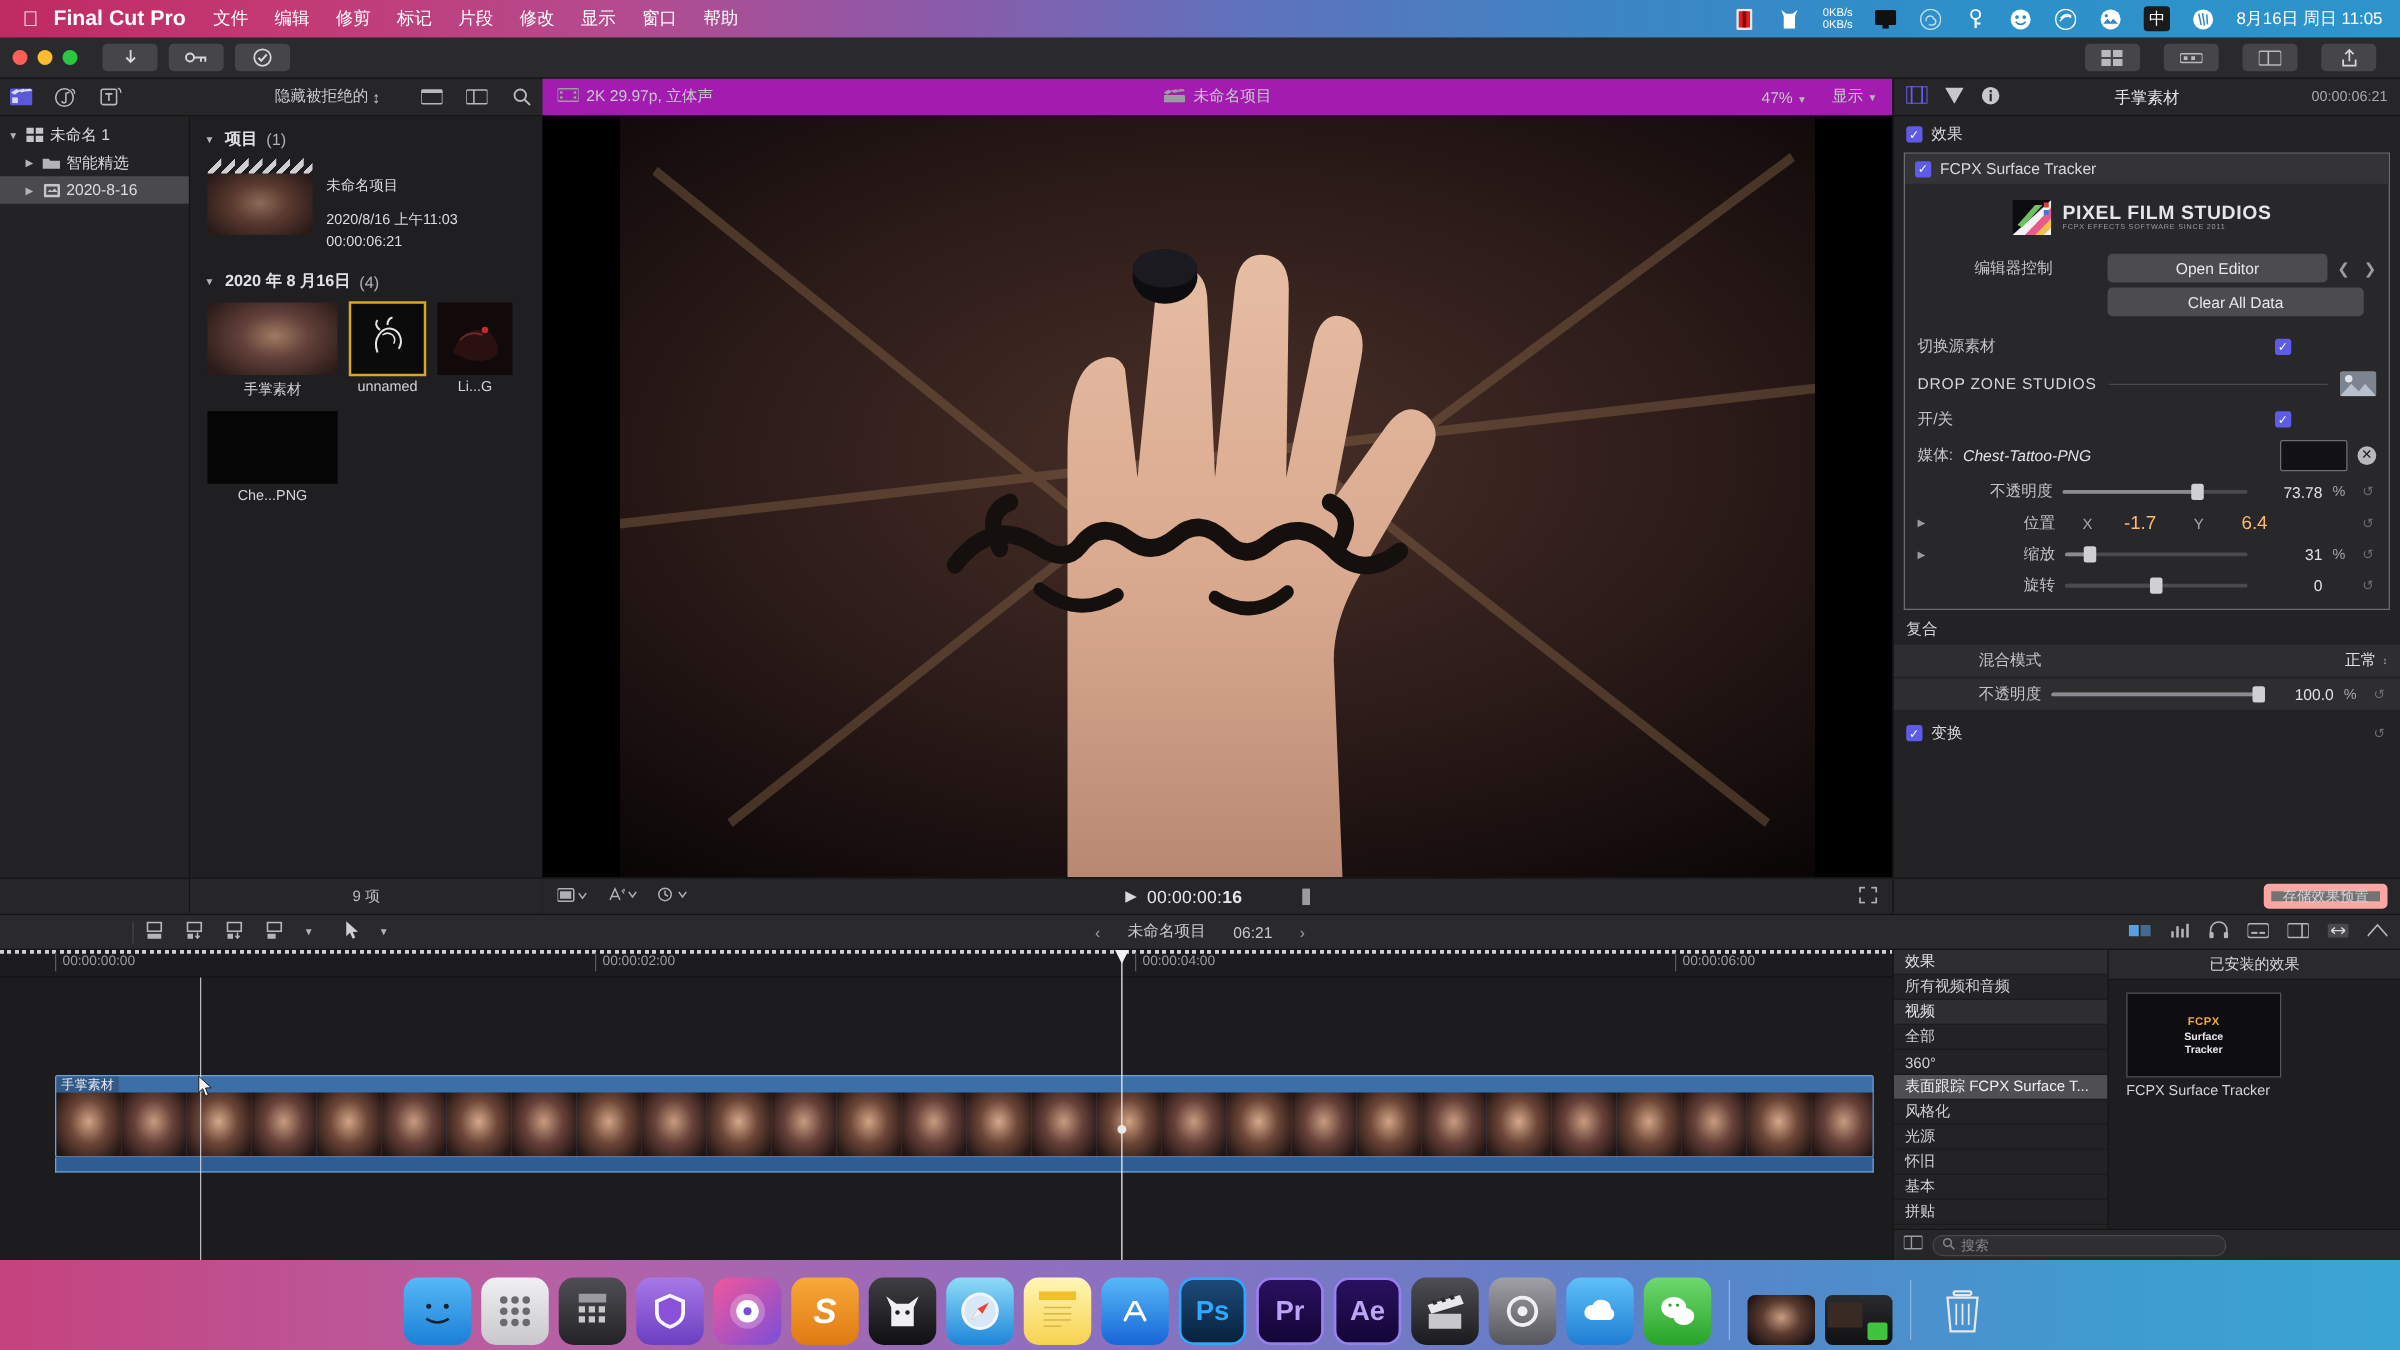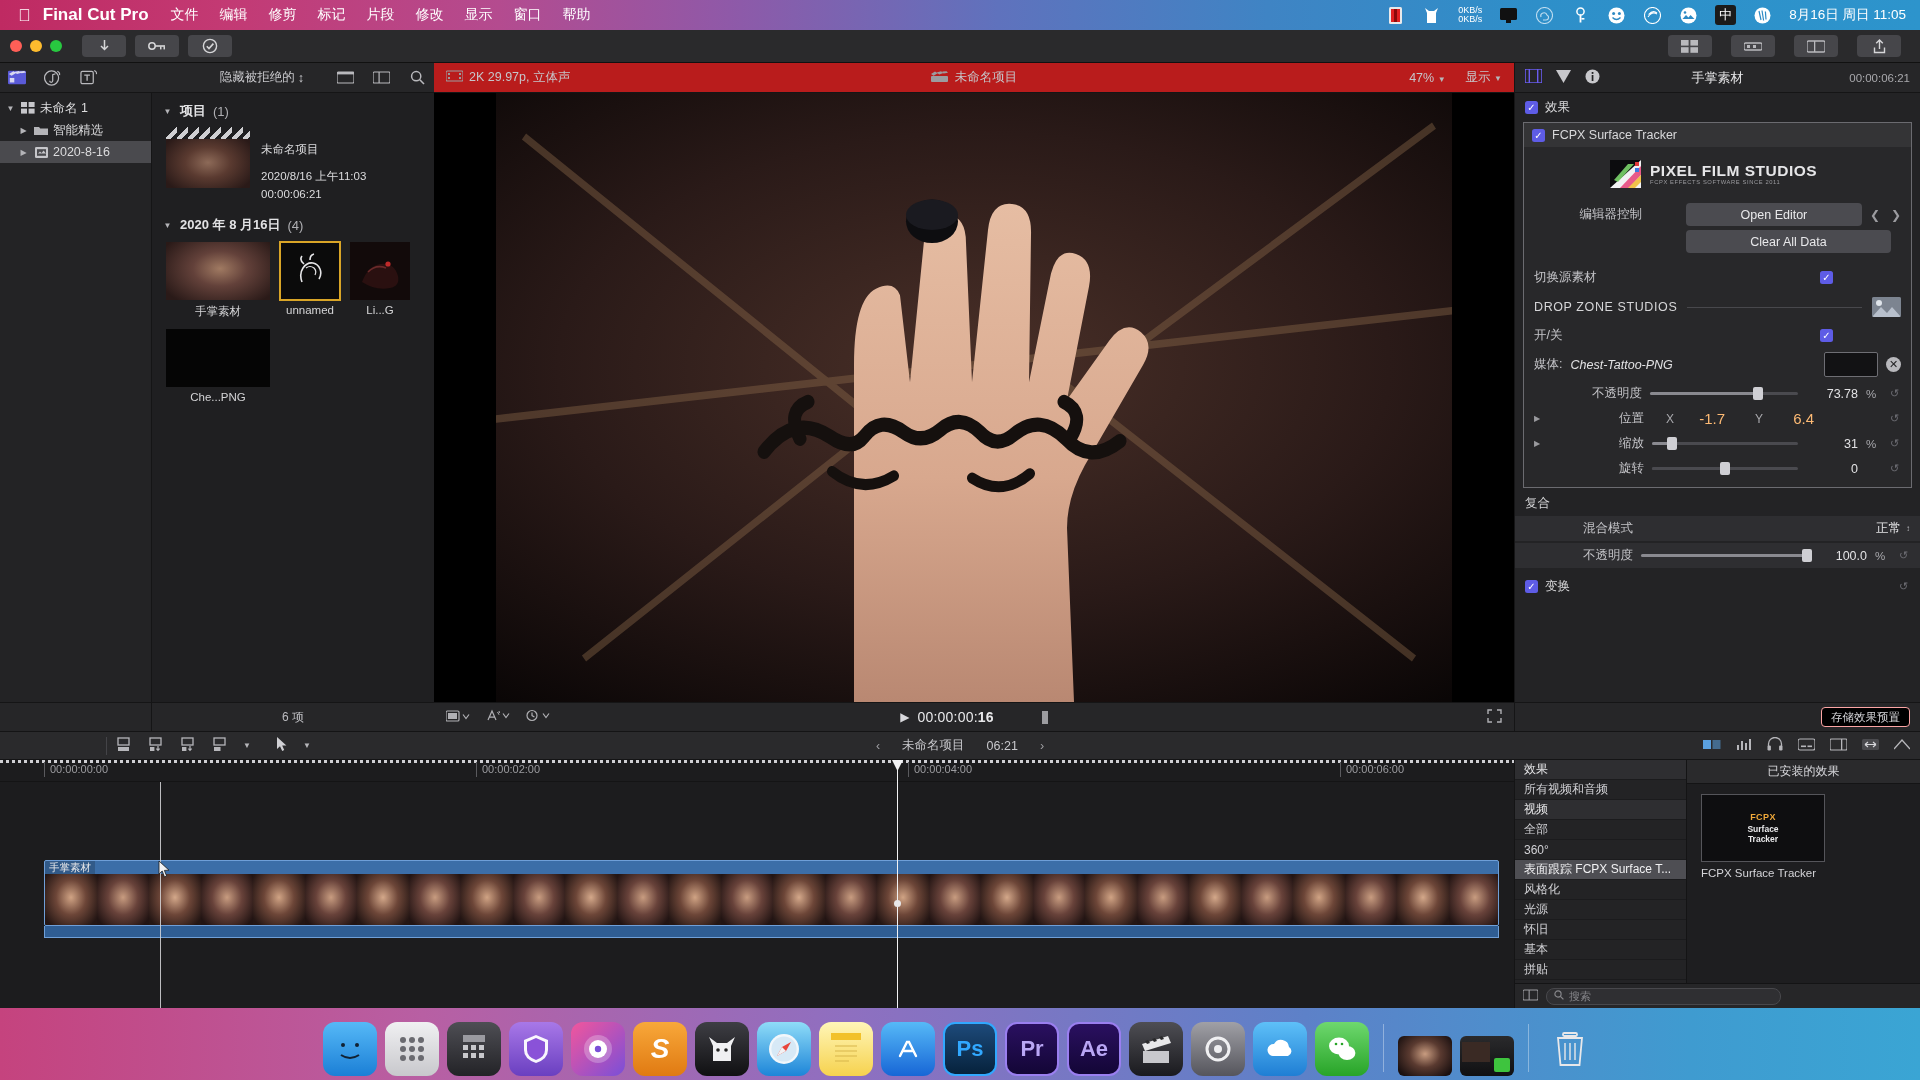--- a/index.html
+++ b/index.html
@@ -96,21 +96,21 @@
     color: #bcbcc0; font-size: 12px;
   }
   .sidebarfooter {
     position: absolute; left: 0; width: 152px; bottom: 349px; height: 29px;
     background: #262628; border-top: 1px solid #151516; border-right:1px solid #151516;
   }
 
   
   .viewertop {
     position: absolute; top: 63px; left: 434px; right: 406px; height: 30px;
-    background: #b91c1c; border-bottom: 1px solid #151516;
+    background: #a21caf; border-bottom: 1px solid #151516;
     display: flex; align-items: center; color: #c6c6ca; font-size: 12.5px; padding: 0 12px;
   }
   .vt-left { display:flex; align-items:center; gap:6px; }
   .vt-center { position:absolute; left:0; right:0; display:flex; align-items:center; justify-content:center; gap:7px; pointer-events:none;}
   .vt-right { margin-left: auto; display: flex; align-items: center; gap: 20px; }
   .caret { font-size: 8px; color: #b6b6ba; }
   .viewer {
     position: absolute; top: 93px; left: 434px; right: 406px; bottom: 378px;
     background: #000; display: flex; align-items: center; justify-content: center;
     overflow: hidden;
@@ -186,21 +186,21 @@
   .xyval { width: 46px; text-align:right; font-size:15px; color:#fdba74; }
   .tri { width: 10px; color:#9a9a9e; font-size: 8px; flex:none; }
   .secthdr { display:flex; align-items:center; padding: 7px 10px 4px 10px; font-size: 12.5px; color:#d6d6d8;}
   .selrow { display:flex; align-items:center; padding: 4px 10px; gap:8px; background: #2e2e31; }
   .popup { margin-left:auto; display:flex; align-items:center; gap:5px; color:#e2e2e4; font-size:12.5px;}
   .inspfooter {
     position: absolute; right: 0; width: 406px; bottom: 349px; height: 29px;
     background: #262628; border-top:1px solid #151516; border-left:1px solid #151516;
     display:flex; align-items:center; justify-content:flex-end; padding: 0 10px;
   }
-  .savebtn { height: 20px; background:#000000; border:1px solid #fca5a5; border-radius:4px; color:#d4d4d8; font-size:11.5px; padding: 0 9px; display:flex;align-items:center;}
+  .savebtn { height: 20px; background:#737373; border:6px solid #fca5a5; border-radius:4px; color:#d4d4d8; font-size:11.5px; padding: 0 9px; display:flex;align-items:center;}
 
   
   .tltoolbar {
     position: absolute; left: 0; right: 0; bottom: 320px; height: 29px;
     background: #2a2a2c; border-top: 1px solid #141415; border-bottom:1px solid #141415;
     display: flex; align-items: center; padding: 0 10px; color: #c8c8cc; font-size: 12.5px;
   }
   .tlt-index { width: 88px; text-align: center; margin-top: 44px; }
   .tlt-sep { width:1px; height:18px; background:#444448; margin: 0 8px; }
   .tlt-icons { display:flex; gap: 15px; align-items:center; }
@@ -559,21 +559,21 @@
         </div>
         <div class="cliplabel">Li...G</div>
       </div>
       <div class="clipcell sm" style="width:104px">
         <div class="clipthumb" style="width:104px;height:58px;background:#050505;"></div>
         <div class="cliplabel">Che...PNG</div>
       </div>
     </div>
   </div>
   <div class="browserfooter">
-    <span>6 项</span>
+    <span>9 项</span>
   </div>
 
   <div class="viewertop">
     <div class="vt-left">
       <span>
         <svg width="17" height="12" viewBox="0 0 17 12">
             <rect x="0" y="1" width="17" height="10" rx="1.3" fill="none" stroke="#9c9ca0" stroke-width="1.1"></rect>
             <rect x="2" y="3" width="2" height="2" fill="#9c9ca0"></rect>
             <rect x="2" y="7" width="2" height="2" fill="#9c9ca0"></rect>
             <rect x="13" y="3" width="2" height="2" fill="#9c9ca0"></rect>

